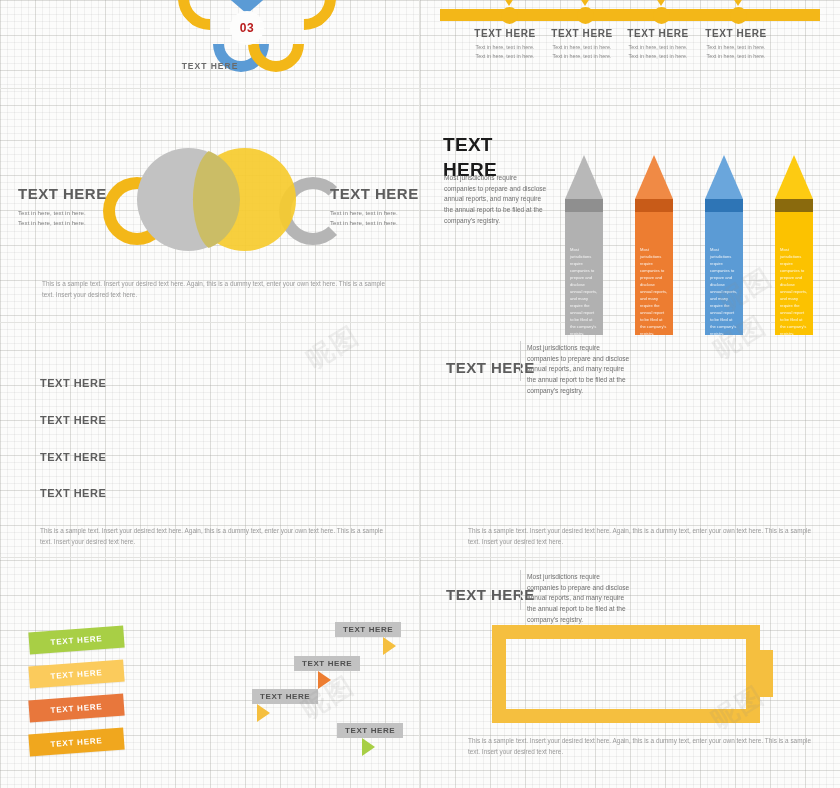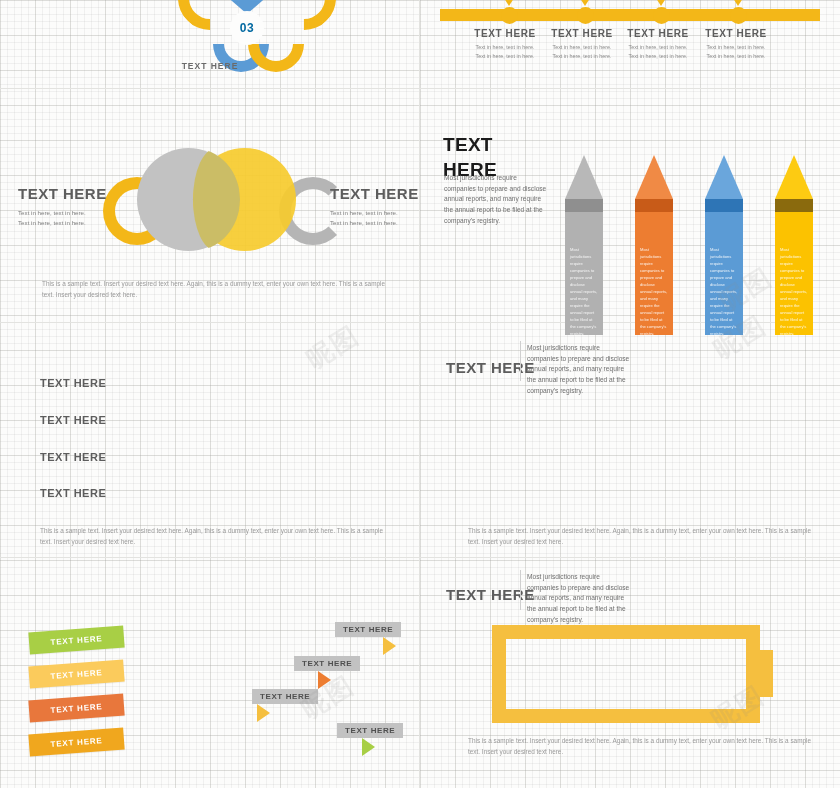--- a/index.html
+++ b/index.html
@@ -41,21 +41,21 @@
 
   
   .hub-wrap{position:absolute;left:0;top:0;width:420px;height:88px;}
   .chev{
     position:absolute;background:#5b9bd5;
   }
   .hub-num{
     position:absolute;left:50%;transform:translateX(-50%);
     width:34px;height:34px;border-radius:50%;background:#fdfdfc;
     display:flex;align-items:center;justify-content:center;
-    font-size:12px;font-weight:bold;color:#0369a1;letter-spacing:.5px;
+    font-size:12px;font-weight:bold;color:#b91c1c;letter-spacing:.5px;
     z-index:4;
   }
   .ring{position:absolute;border-radius:50%;}
   .hub-lbl{
     position:absolute;left:0;right:0;text-align:center;
     font-size:8.5px;font-weight:bold;color:#6a6a6a;letter-spacing:1px;
   }
 
   
   .tl-bar{position:absolute;height:12px;background:#f3b718;}

